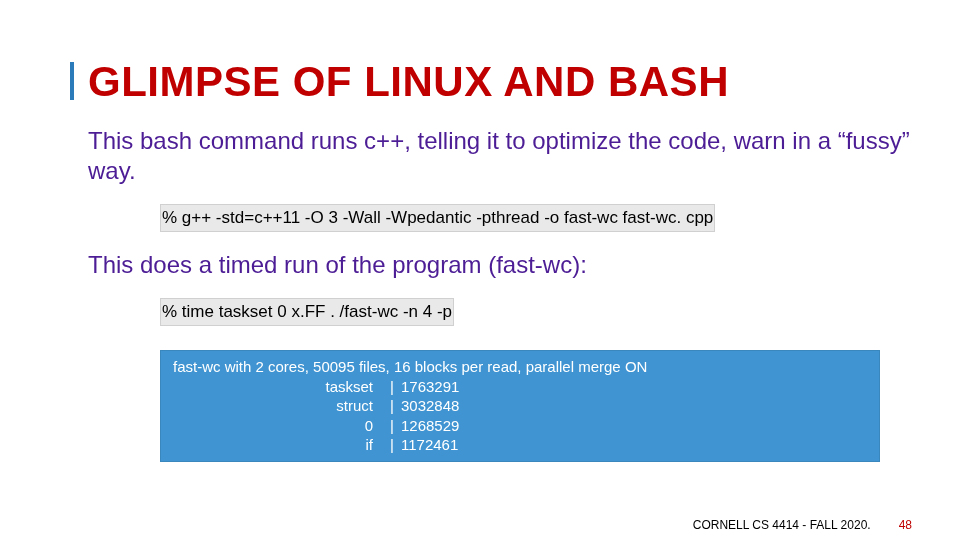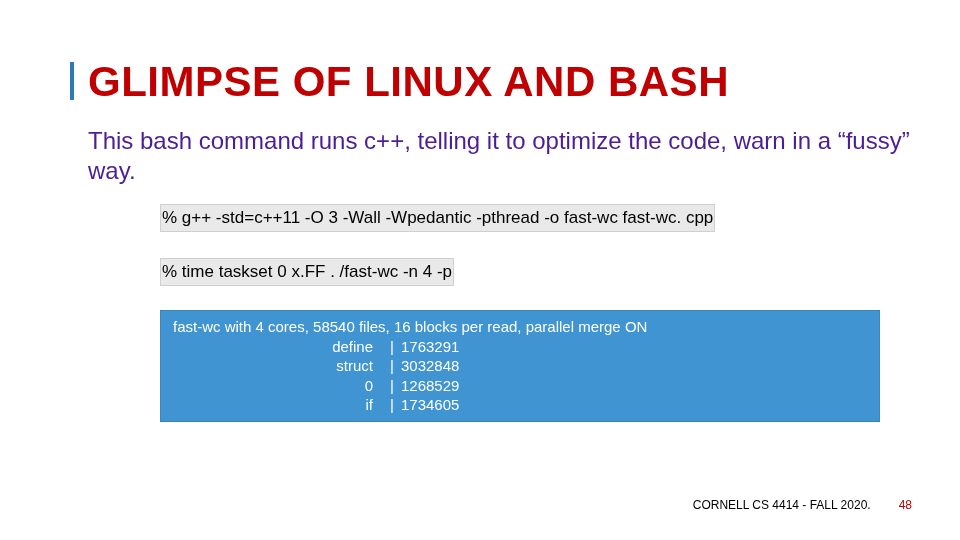--- a/index.html
+++ b/index.html
@@ -8,61 +8,62 @@
   .title-wrap { position: relative; padding-left: 18px; margin-bottom: 22px; }
   .title-bar { position: absolute; left: 0; top: 2px; bottom: 4px; width: 4px; background: #2b7bba; }
   .title { font-size: 42px; font-weight: 700; color: #c00000; letter-spacing: 0.5px; line-height: 1.05; }
   .body-text { font-size: 24px; color: #4c1d95; line-height: 1.25; margin-bottom: 10px; padding-left: 18px; }
   .code-box { display: inline-block; background: #e9e9e9; border: 1px solid #d0d0d0; padding: 3px 1px; font-size: 17px; color: #000; margin: 8px 0 18px 90px; font-family: Arial, Helvetica, sans-serif; }
   .output-box { background: #3f94d1; border: 1px solid #3a87bd; color: #fff; font-size: 15px; padding: 6px 12px; margin: 6px 0 0 90px; width: 720px; font-family: Arial, Helvetica, sans-serif; line-height: 1.3; }
   .output-row { display: flex; }
   .output-label { width: 210px; text-align: right; padding-right: 10px; }
   .output-sep { width: 18px; text-align: center; }
   .output-val { }
-  .footer { position: absolute; bottom: 28px; right: 48px; font-size: 12px; color: #000; display: flex; gap: 28px; }
+  .footer { position: absolute; bottom: 8px; right: 48px; font-size: 12px; color: #000; display: flex; gap: 28px; }
   .page-num { color: #c00000; }
 </style>
 </head>
 <body>
 
 <div class="slide">
 
   <div class="title-wrap">
     <div class="title-bar"></div>
     <div class="title">GLIMPSE OF LINUX AND BASH</div>
   </div>
 
   <div class="body-text">This bash command runs c++, telling it to optimize the code, warn in a “fussy” way.</div>
 
   <div class="code-box">% g++ -std=c++11  -O 3 -Wall -Wpedantic -pthread  -o fast-wc fast-wc. cpp</div>
 
+  <div class="body-text">This does a timed run of the program (fast-wc):</div>
 
   <div class="code-box">% time taskset 0 x.FF . /fast-wc -n 4 -p</div>
 
   <div class="output-box">
-    <div>fast-wc with 4 cores, 58540 files, 16 blocks per read, parallel merge ON</div>
+    <div>fast-wc with 2 cores, 50095 files, 16 blocks per read, parallel merge ON</div>
     <div class="output-row">
-      <div class="output-label">define</div>
+      <div class="output-label">taskset</div>
       <div class="output-sep">|</div>
       <div class="output-val">1763291</div>
     </div>
     <div class="output-row">
       <div class="output-label">struct</div>
       <div class="output-sep">|</div>
       <div class="output-val">3032848</div>
     </div>
     <div class="output-row">
       <div class="output-label">0</div>
       <div class="output-sep">|</div>
       <div class="output-val">1268529</div>
     </div>
     <div class="output-row">
       <div class="output-label">if</div>
       <div class="output-sep">|</div>
-      <div class="output-val">1734605</div>
+      <div class="output-val">1172461</div>
     </div>
   </div>
 
   <div class="footer">
     <span>CORNELL CS 4414 - FALL 2020.</span>
     <span class="page-num">48</span>
   </div>
 
 </div>
 

